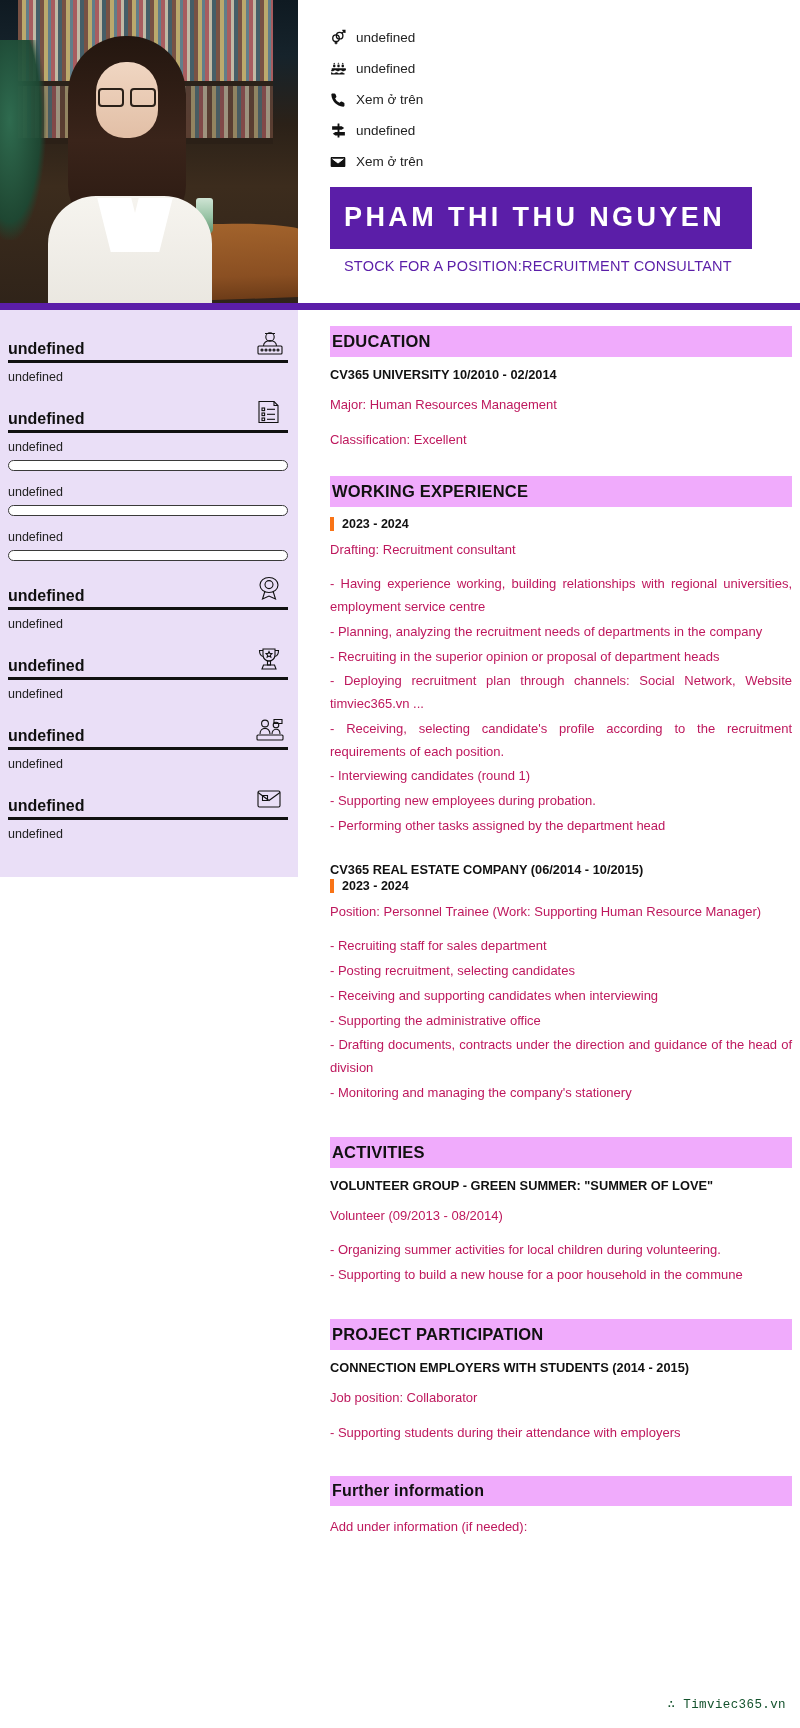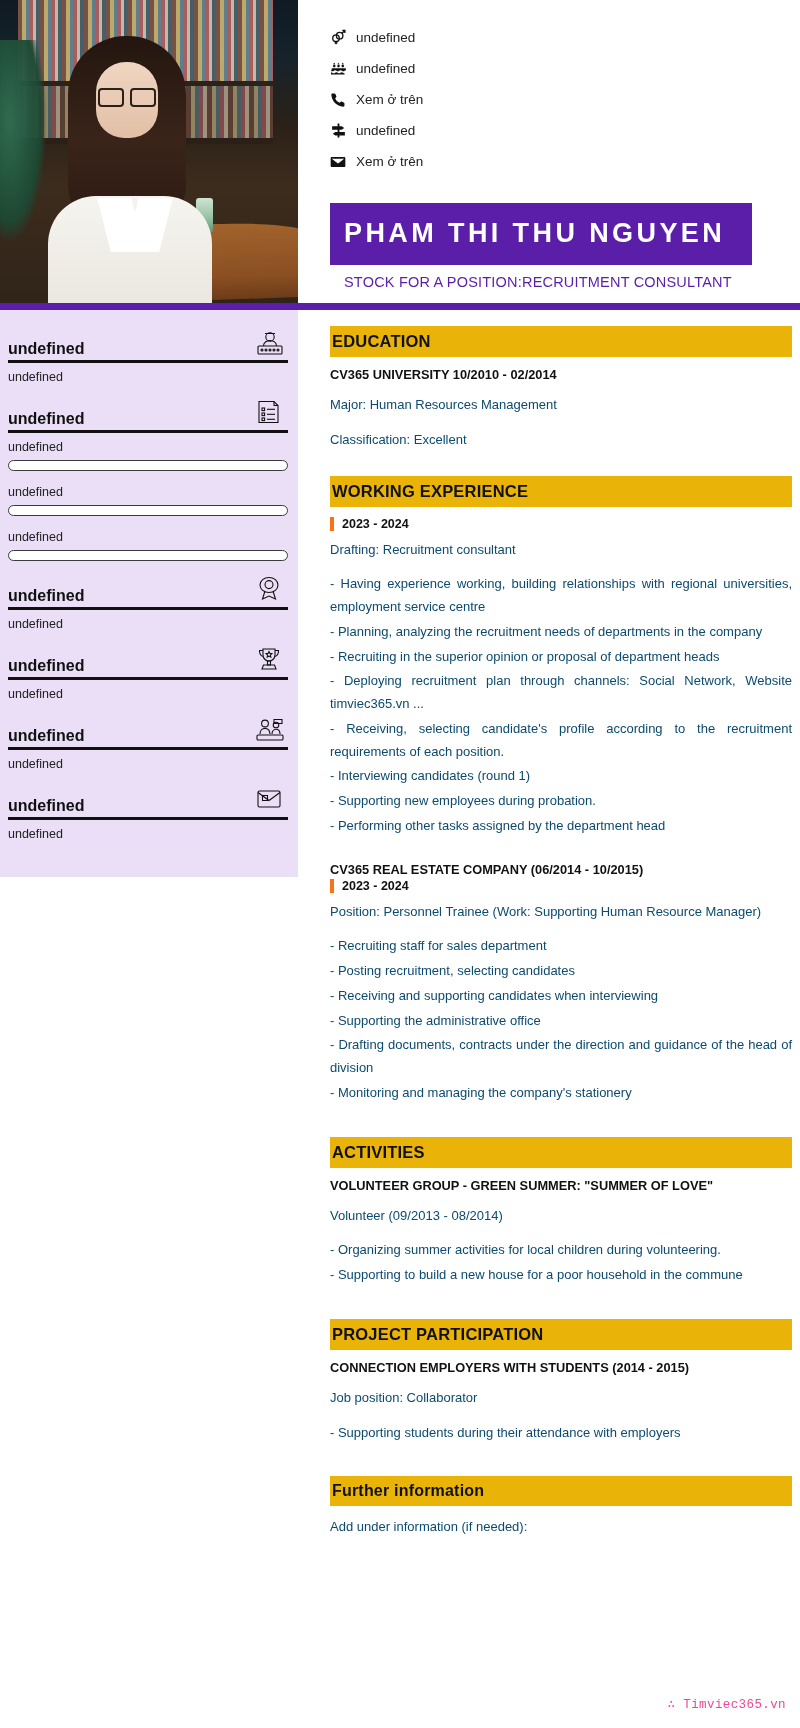--- a/index.html
+++ b/index.html
@@ -124,21 +124,21 @@
     font-size: 15px;
     line-height: 1;
     color: #111111;
     font-weight: bold;
     text-align: left;
   }
   .contact-icon svg { display: block; }
   .contact-text { line-height: 1; }
 
   .name-block {
-    margin-top: 26px;
+    margin-top: 10px;
     background: #5b1ea8;
     color: #ffffff;
     padding: 12px 14px 14px 14px;
     font-size: 27px;
     font-weight: bold;
     letter-spacing: 3.4px;
     line-height: 1.35;
     text-transform: uppercase;
     width: 422px;
   }
@@ -196,21 +196,21 @@
     margin-top: -4px;
   }
 
   
   .main {
     flex: 1 1 auto;
     padding: 16px 8px 0 32px;
     min-width: 0;
   }
   .sec-head {
-    background: #eab308;
+    background: #f0abfc;
     font-size: 16.5px;
     font-weight: bold;
     color: #111111;
     padding: 6px 14px 6px 2px;
     margin-bottom: 10px;
     letter-spacing: .2px;
   }
   .sec-head.soft { font-size: 16px; }
   .entry-title {
     font-size: 12.8px;
@@ -222,36 +222,36 @@
   .entry-years {
     font-size: 12.5px;
     font-weight: bold;
     color: #111111;
     border-left: 4px solid #f97316;
     padding-left: 8px;
     margin-bottom: 8px;
   }
   .line {
     font-size: 13px;
-    color: #0c4a6e;
+    color: #be185d;
     line-height: 1.75;
     margin-bottom: 2px;
   }
   .line.just { text-align: justify; }
   .spacer-sm { height: 10px; }
   .spacer-md { height: 22px; }
   .spacer-lg { height: 30px; }
 
   .watermark {
     position: absolute;
     right: 14px;
     bottom: 16px;
     font-family: "Liberation Mono", monospace;
     font-size: 12.5px;
-    color: #ec4899;
+    color: #14532d;
     letter-spacing: .4px;
   }
 </style>
 </head>
 <body>
 
 <div class="top-area">
 
   <div class="photo-col">
     <div class="photo-bg"></div>

